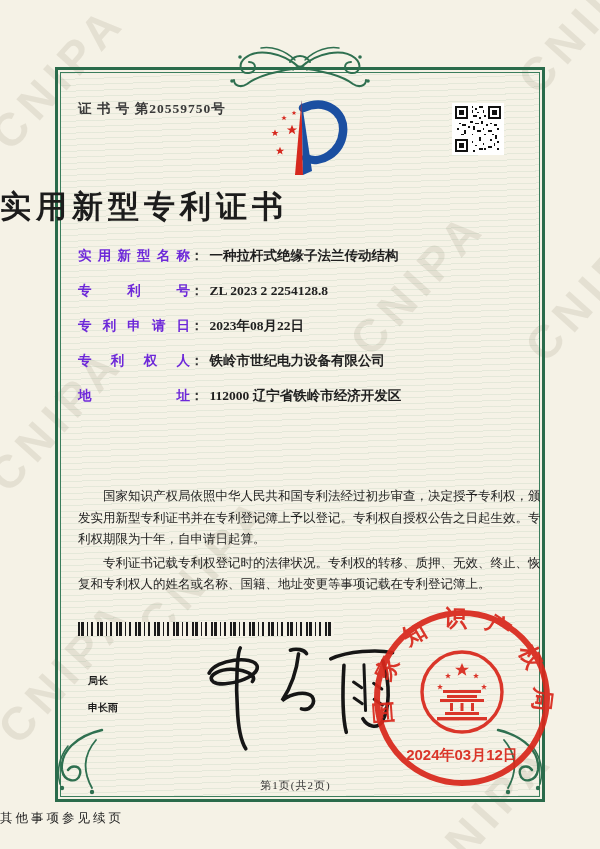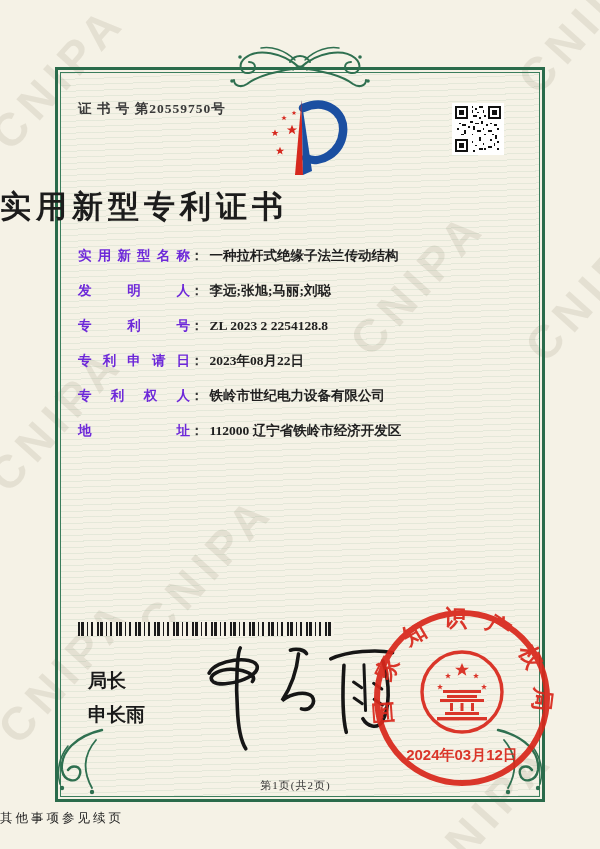--- a/index.html
+++ b/index.html
@@ -45,23 +45,23 @@
   .paras p + p { margin-top:2px; }
 
   .barcode { position:absolute; left:78px; top:622px; width:256px; height:14px;
              background:repeating-linear-gradient(90deg,
                #1c1c1c 0 2px, #f5f2e6 2px 3px,
                #1c1c1c 3px 6px, #f5f2e6 6px 9px,
                #1c1c1c 9px 10px, #f5f2e6 10px 13px,
                #1c1c1c 13px 15px, #f5f2e6 15px 19px); }
 
   .director { position:absolute; left:88px; top:672px; font-family:"Liberation Sans", sans-serif;
-              font-weight:700; font-size:19px; color:#1a1a1a; }
+              font-weight:700; font-size:10px; color:#1a1a1a; }
   .director div { line-height:18px; }
-  .director div + div { margin-top:16px; }
+  .director div + div { margin-top:9px; }
 
   .sig { position:absolute; left:180px; top:640px; }
   .seal { position:absolute; left:370px; top:606px; opacity:0.93; }
 
   .page-info { position:absolute; left:0; right:9px; top:778px; text-align:center;
                font-size:11px; color:#333; letter-spacing:1px; }
   .footer-note { position:absolute; left:0; right:0; top:810px; 
                font-size:12.5px; color:#222; letter-spacing:3px; }
 </style>
 </head>
@@ -191,37 +191,36 @@
     </svg>
   </div>
 
   <div class="title">实用新型专利证书</div>
 
   <div class="fields">
     <div class="field-row">
       <span class="flabel">实用新型名称</span><span class="fcolon">：</span><span class="fvalue">一种拉杆式绝缘子法兰传动结构</span>
     </div>
     <div class="field-row">
-      <span class="flabel">发明人</span><span class="fcolon">：</span><span class="fvalue">李远;张旭;马丽;刘聪</span>
-    </div>
-    <div class="field-row">
       <span class="flabel">专利号</span><span class="fcolon">：</span><span class="fvalue">ZL 2023 2 2254128.8</span>
     </div>
     <div class="field-row">
       <span class="flabel">专利申请日</span><span class="fcolon">：</span><span class="fvalue">2023年08月22日</span>
     </div>
     <div class="field-row">
       <span class="flabel">专利权人</span><span class="fcolon">：</span><span class="fvalue">铁岭市世纪电力设备有限公司</span>
     </div>
     <div class="field-row">
       <span class="flabel">地址</span><span class="fcolon">：</span><span class="fvalue">112000 辽宁省铁岭市经济开发区</span>
     </div>
   </div>
 
   <div class="paras">
+    <p>国家知识产权局依照中华人民共和国专利法经过初步审查，决定授予专利权，颁发实用新型专利证书并在专利登记簿上予以登记。专利权自授权公告之日起生效。专利权期限为十年，自申请日起算。</p>
+    <p>专利证书记载专利权登记时的法律状况。专利权的转移、质押、无效、终止、恢复和专利权人的姓名或名称、国籍、地址变更等事项记载在专利登记簿上。</p>
   </div>
 
   <div class="barcode"></div>
 
   <div class="director">
     <div>局长</div>
     <div>申长雨</div>
   </div>
 
   <svg class="sig" width="235" height="112" viewBox="0 0 235 112">

